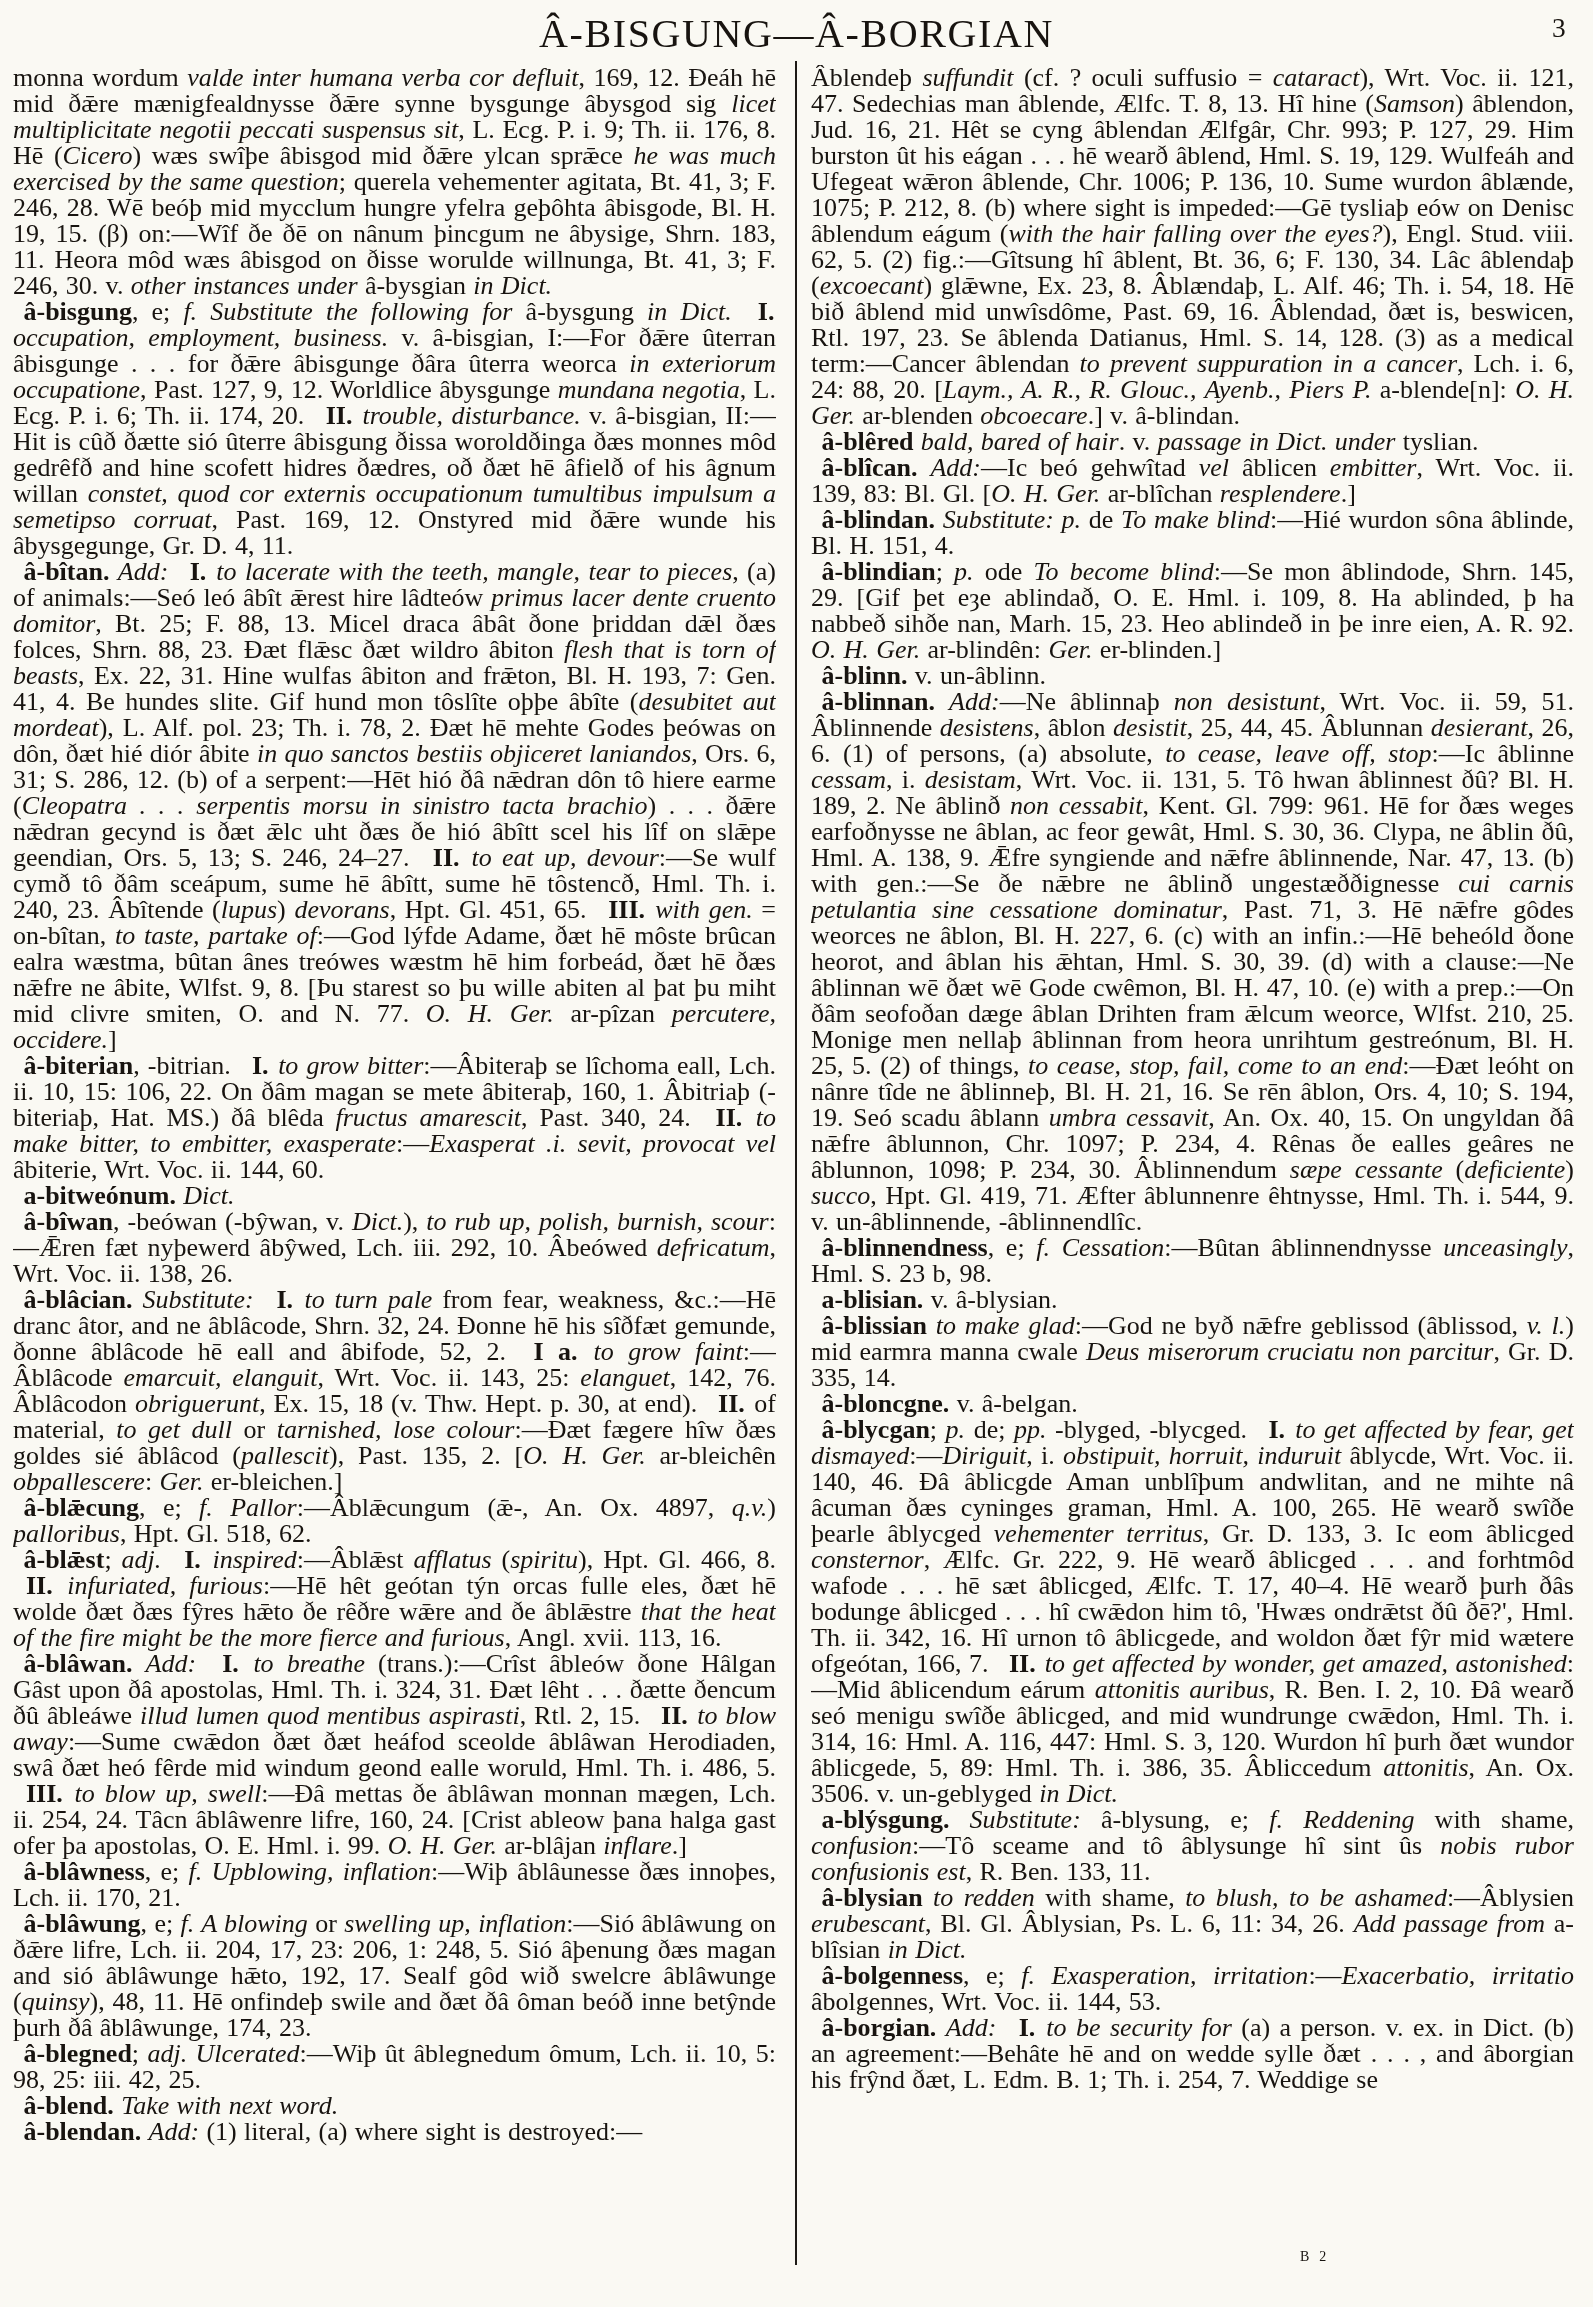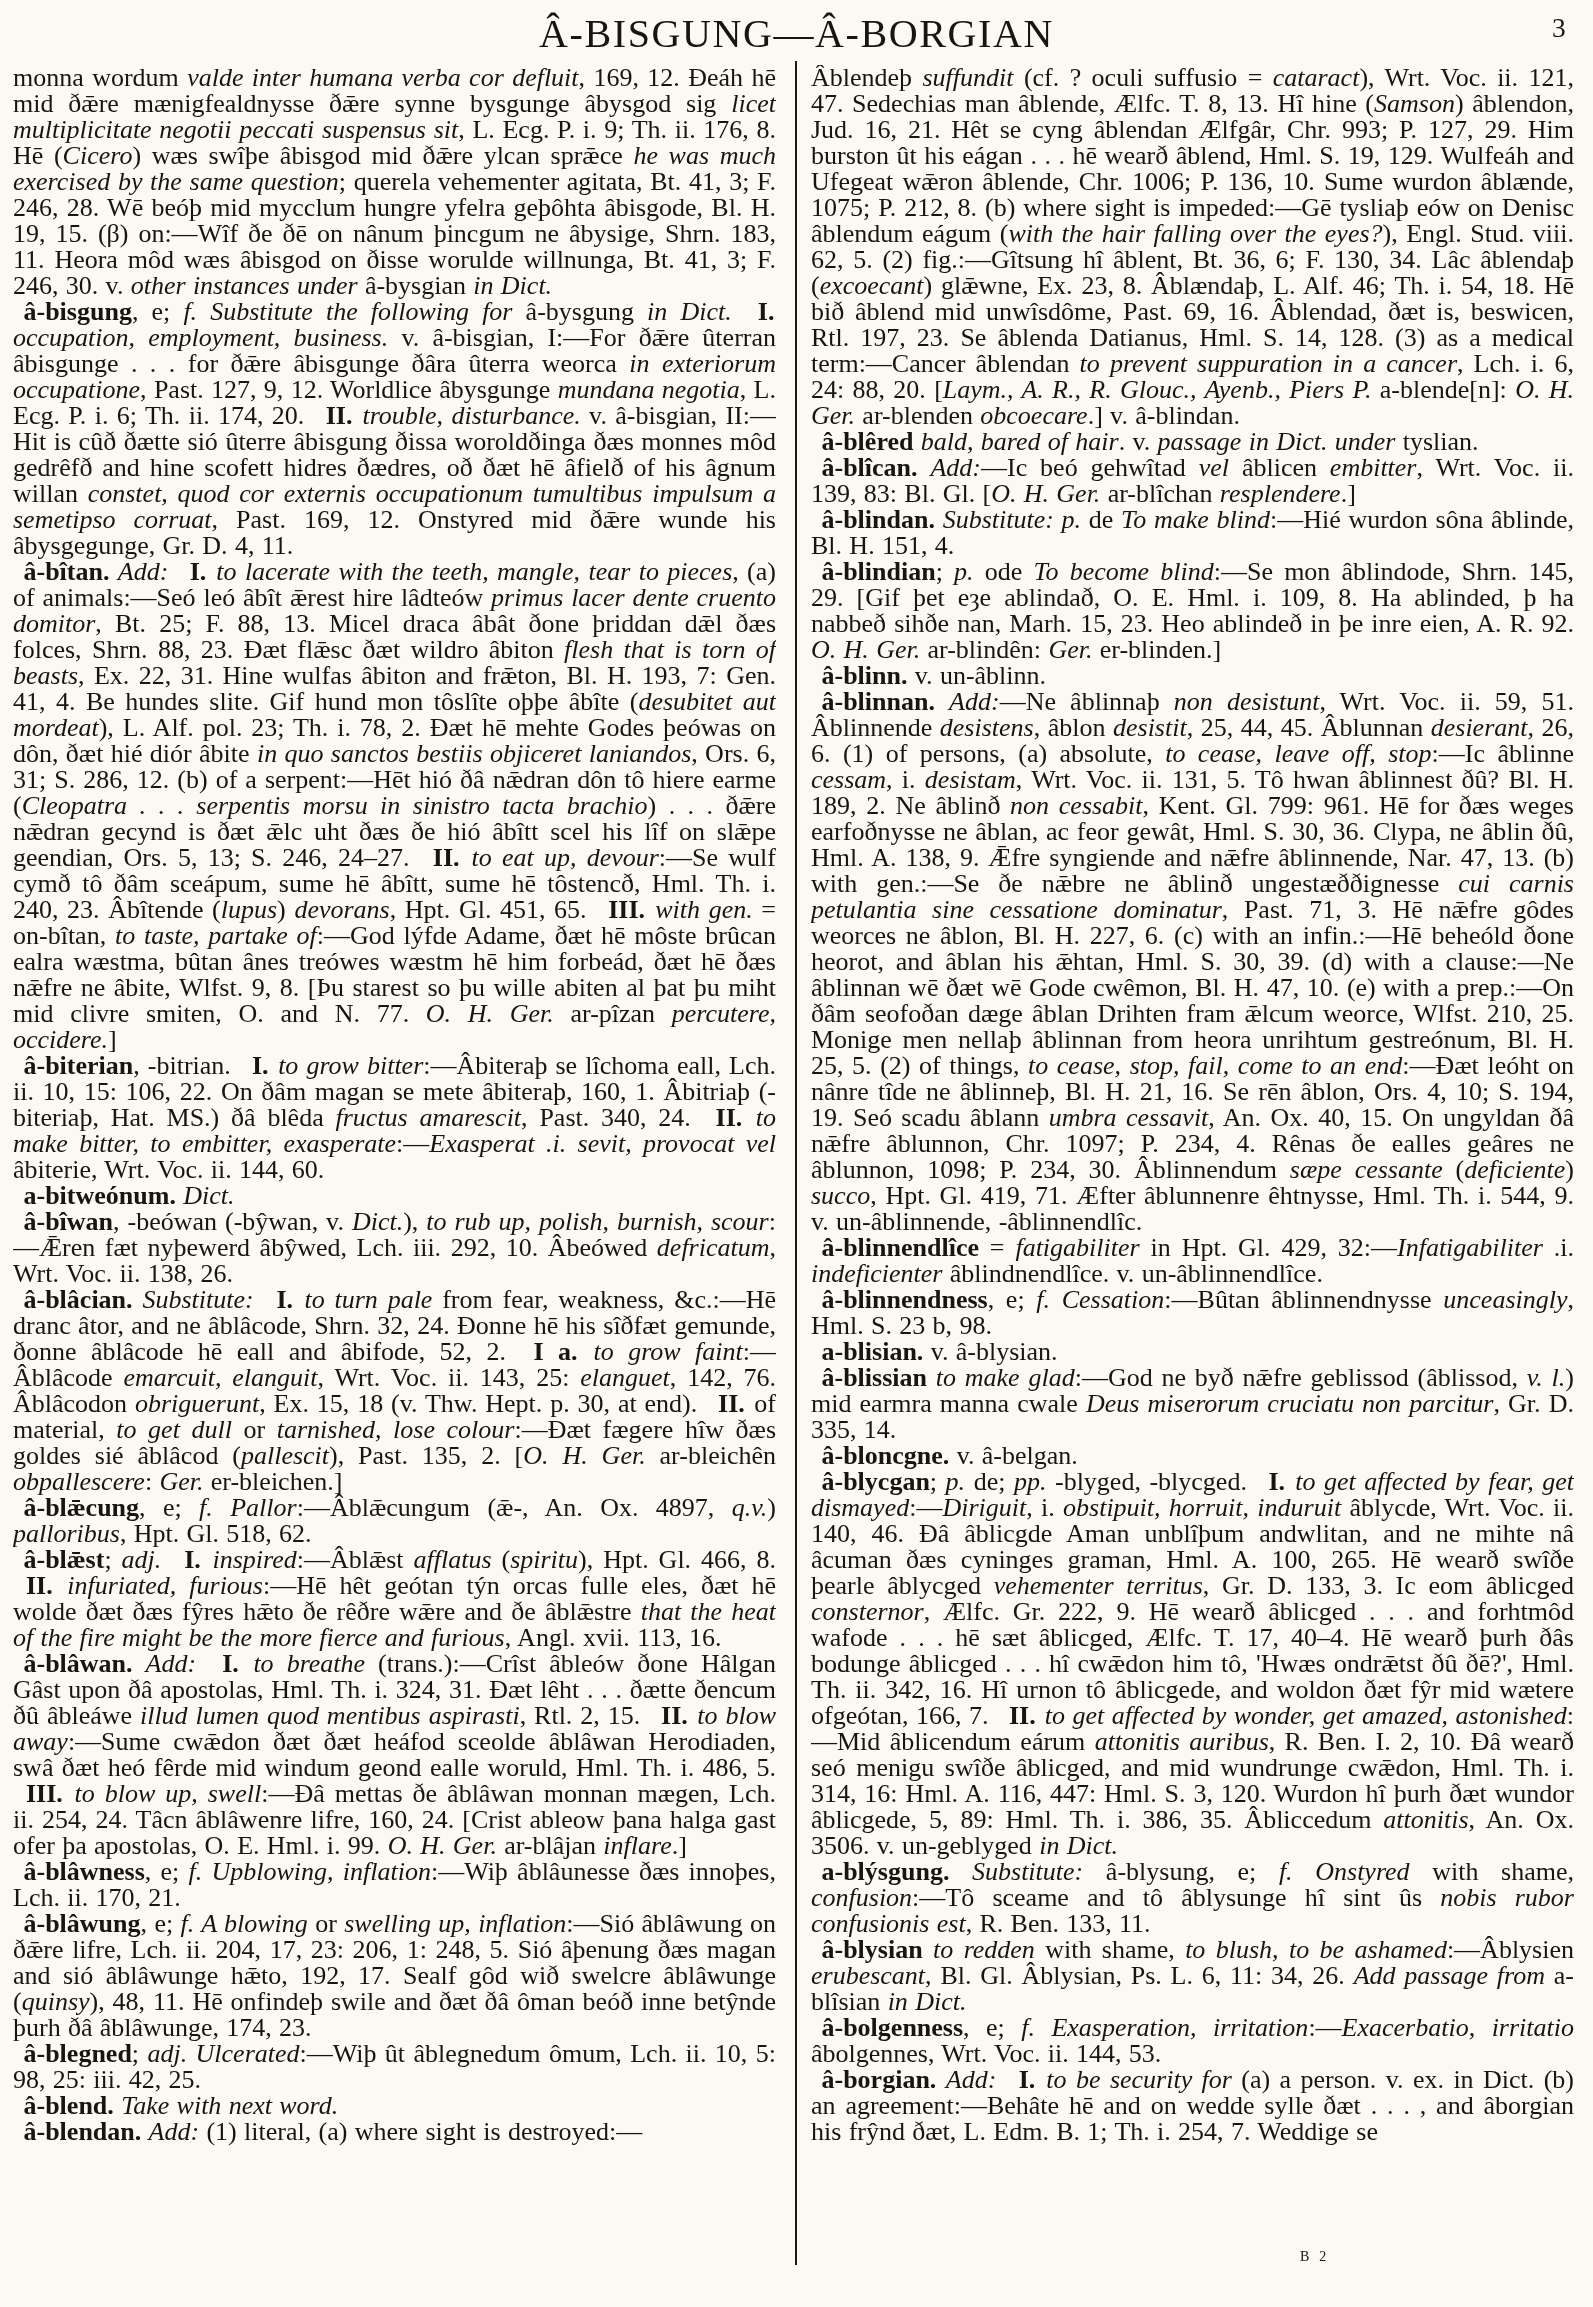--- a/index.html
+++ b/index.html
@@ -77,26 +77,25 @@
   </div>
 <div class="divider"></div>
 <div class="col" id="col-right">
     <p class="entry cont">Âblendeþ <i>suffundit</i> (cf. ? oculi suffusio = <i>cataract</i>), Wrt. Voc. ii. 121, 47.  Sedechias man âblende, Ælfc. T. 8, 13.  Hî hine (<i>Samson</i>) âblendon, Jud. 16, 21.  Hêt se cyng âblendan Ælfgâr, Chr. 993; P. 127, 29.  Him burston ût his eágan . . . hē wearð âblend, Hml. S. 19, 129.  Wulfeáh and Ufegeat wǣron âblende, Chr. 1006; P. 136, 10.  Sume wurdon âblænde, 1075; P. 212, 8.  (b) where sight is impeded:—Gē tysliaþ eów on Denisc âblendum eágum (<i>with the hair falling over the eyes?</i>), Engl. Stud. viii. 62, 5.  (2) fig.:—Gîtsung hî âblent, Bt. 36, 6; F. 130, 34.  Lâc âblendaþ (<i>excoecant</i>) glǣwne, Ex. 23, 8.  Âblændaþ, L. Alf. 46; Th. i. 54, 18.  Hē bið âblend mid unwîsdôme, Past. 69, 16.  Âblendad, ðæt is, beswicen, Rtl. 197, 23.  Se âblenda Datianus, Hml. S. 14, 128.  (3) as a medical term:—Cancer âblendan <i>to prevent suppuration in a cancer</i>, Lch. i. 6, 24: 88, 20.  [<i>Laym., A. R., R. Glouc., Ayenb., Piers P.</i> a-blende[n]:  <i>O. H. Ger.</i> ar-blenden <i>obcoecare</i>.]  v. â-blindan.</p>
     <p class="entry"><b>â-blêred</b> <i>bald, bared of hair</i>.  v. <i>passage in Dict. under</i> tyslian.</p>
     <p class="entry"><b>â-blîcan.</b>  <i>Add:</i>—Ic beó gehwîtad <i>vel</i> âblicen <i>embitter</i>, Wrt. Voc. ii. 139, 83: Bl. Gl.  [<i>O. H. Ger.</i> ar-blîchan <i>resplendere</i>.]</p>
     <p class="entry"><b>â-blindan.</b>  <i>Substitute: p.</i> de <i>To make blind</i>:—Hié wurdon sôna âblinde, Bl. H. 151, 4.</p>
     <p class="entry"><b>â-blindian</b>; <i>p.</i> ode <i>To become blind</i>:—Se mon âblindode, Shrn. 145, 29.  [Gif þet eȝe ablindað, O. E. Hml. i. 109, 8.  Ha ablinded, þ ha nabbeð sihðe nan, Marh. 15, 23.  Heo ablindeð in þe inre eien, A. R. 92.  <i>O. H. Ger.</i> ar-blindên: <i>Ger.</i> er-blinden.]</p>
     <p class="entry"><b>â-blinn.</b>  v. un-âblinn.</p>
     <p class="entry"><b>â-blinnan.</b>  <i>Add:</i>—Ne âblinnaþ <i>non desistunt</i>, Wrt. Voc. ii. 59, 51.  Âblinnende <i>desistens</i>, âblon <i>desistit</i>, 25, 44, 45.  Âblunnan <i>desierant</i>, 26, 6.  (1) of persons, (a) absolute, <i>to cease, leave off, stop</i>:—Ic âblinne <i>cessam</i>, i. <i>desistam</i>, Wrt. Voc. ii. 131, 5.  Tô hwan âblinnest ðû? Bl. H. 189, 2.  Ne âblinð <i>non cessabit</i>, Kent. Gl. 799: 961.  Hē for ðæs weges earfoðnysse ne âblan, ac feor gewât, Hml. S. 30, 36.  Clypa, ne âblin ðû, Hml. A. 138, 9.  Ǣfre syngiende and nǣfre âblinnende, Nar. 47, 13.  (b) with gen.:—Se ðe nǣbre ne âblinð ungestæððignesse <i>cui carnis petulantia sine cessatione dominatur</i>, Past. 71, 3.  Hē nǣfre gôdes weorces ne âblon, Bl. H. 227, 6.  (c) with an infin.:—Hē beheóld ðone heorot, and âblan his ǣhtan, Hml. S. 30, 39.  (d) with a clause:—Ne âblinnan wē ðæt wē Gode cwêmon, Bl. H. 47, 10.  (e) with a prep.:—On ðâm seofoðan dæge âblan Drihten fram ǣlcum weorce, Wlfst. 210, 25.  Monige men nellaþ âblinnan from heora unrihtum gestreónum, Bl. H. 25, 5.  (2) of things, <i>to cease, stop, fail, come to an end</i>:—Ðæt leóht on nânre tîde ne âblinneþ, Bl. H. 21, 16.  Se rēn âblon, Ors. 4, 10; S. 194, 19.  Seó scadu âblann <i>umbra cessavit</i>, An. Ox. 40, 15.  On ungyldan ðâ nǣfre âblunnon, Chr. 1097; P. 234, 4.  Rênas ðe ealles geâres ne âblunnon, 1098; P. 234, 30.  Âblinnendum <i>sæpe cessante</i> (<i>deficiente</i>) <i>succo</i>, Hpt. Gl. 419, 71.  Æfter âblunnenre êhtnysse, Hml. Th. i. 544, 9.  v. un-âblinnende, -âblinnendlîc.</p>
-    <p class="entry"><b>â-blinnendlîce</b> = <i>fatigabiliter</i> in Hpt. Gl. 429, 32:—<i>Infatigabiliter</i> .i. <i>indeficienter</i> âblindnendlîce.  v. un-âblinnendlîce.</p>
     <p class="entry"><b>â-blinnendness</b>, e; <i>f. Cessation</i>:—Bûtan âblinnendnysse <i>unceasingly</i>, Hml. S. 23 b, 98.</p>
     <p class="entry"><b>a-blisian.</b>  v. â-blysian.</p>
     <p class="entry"><b>â-blissian</b> <i>to make glad</i>:—God ne byð nǣfre geblissod (âblissod, <i>v. l.</i>) mid earmra manna cwale <i>Deus miserorum cruciatu non parcitur</i>, Gr. D. 335, 14.</p>
     <p class="entry"><b>â-bloncgne.</b>  v. â-belgan.</p>
     <p class="entry"><b>â-blycgan</b>; <i>p.</i> de; <i>pp.</i> -blyged, -blycged. <b class="sec">I.</b> <i>to get affected by fear, get dismayed</i>:—<i>Diriguit</i>, i. <i>obstipuit, horruit, induruit</i> âblycde, Wrt. Voc. ii. 140, 46.  Ðâ âblicgde Aman unblîþum andwlitan, and ne mihte nâ âcuman ðæs cyninges graman, Hml. A. 100, 265.  Hē wearð swîðe þearle âblycged <i>vehementer territus</i>, Gr. D. 133, 3.  Ic eom âblicged <i>consternor</i>, Ælfc. Gr. 222, 9.  Hē wearð âblicged . . . and forhtmôd wafode . . . hē sæt âblicged, Ælfc. T. 17, 40–4.  Hē wearð þurh ðâs bodunge âblicged . . . hî cwǣdon him tô, 'Hwæs ondrǣtst ðû ðē?', Hml. Th. ii. 342, 16.  Hî urnon tô âblicgede, and woldon ðæt fŷr mid wætere ofgeótan, 166, 7. <b class="sec">II.</b> <i>to get affected by wonder, get amazed, astonished</i>:—Mid âblicendum eárum <i>attonitis auribus</i>, R. Ben. I. 2, 10.  Ðâ wearð seó menigu swîðe âblicged, and mid wundrunge cwǣdon, Hml. Th. i. 314, 16: Hml. A. 116, 447: Hml. S. 3, 120.  Wurdon hî þurh ðæt wundor âblicgede, 5, 89: Hml. Th. i. 386, 35.  Âbliccedum <i>attonitis</i>, An. Ox. 3506.  v. un-geblyged <i>in Dict.</i></p>
-    <p class="entry"><b>a-blýsgung.</b>  <i>Substitute:</i> â-blysung, e; <i>f. Onstyred</i> with shame, <i>confusion</i>:—Tô sceame and tô âblysunge hî sint ûs <i>nobis rubor confusionis est</i>, R. Ben. 133, 11.</p>
+    <p class="entry"><b>a-blýsgung.</b>  <i>Substitute:</i> â-blysung, e; <i>f. Reddening</i> with shame, <i>confusion</i>:—Tô sceame and tô âblysunge hî sint ûs <i>nobis rubor confusionis est</i>, R. Ben. 133, 11.</p>
     <p class="entry"><b>â-blysian</b> <i>to redden</i> with shame, <i>to blush, to be ashamed</i>:—Âblysien <i>erubescant</i>, Bl. Gl.  Âblysian, Ps. L. 6, 11: 34, 26.  <i>Add passage from</i> a-blîsian <i>in Dict.</i></p>
     <p class="entry"><b>â-bolgenness</b>, e; <i>f. Exasperation, irritation</i>:—<i>Exacerbatio, irritatio</i> âbolgennes, Wrt. Voc. ii. 144, 53.</p>
     <p class="entry"><b>â-borgian.</b>  <i>Add:</i> <b class="sec">I.</b> <i>to be security for</i> (a) a person.  v. ex. in Dict. (b) an agreement:—Behâte hē and on wedde sylle ðæt . . . , and âborgian his frŷnd ðæt, L. Edm. B. 1; Th. i. 254, 7.  Weddige se</p>
   </div>
 
 <div class="signature">B 2</div>
 
 
 </body></html>

